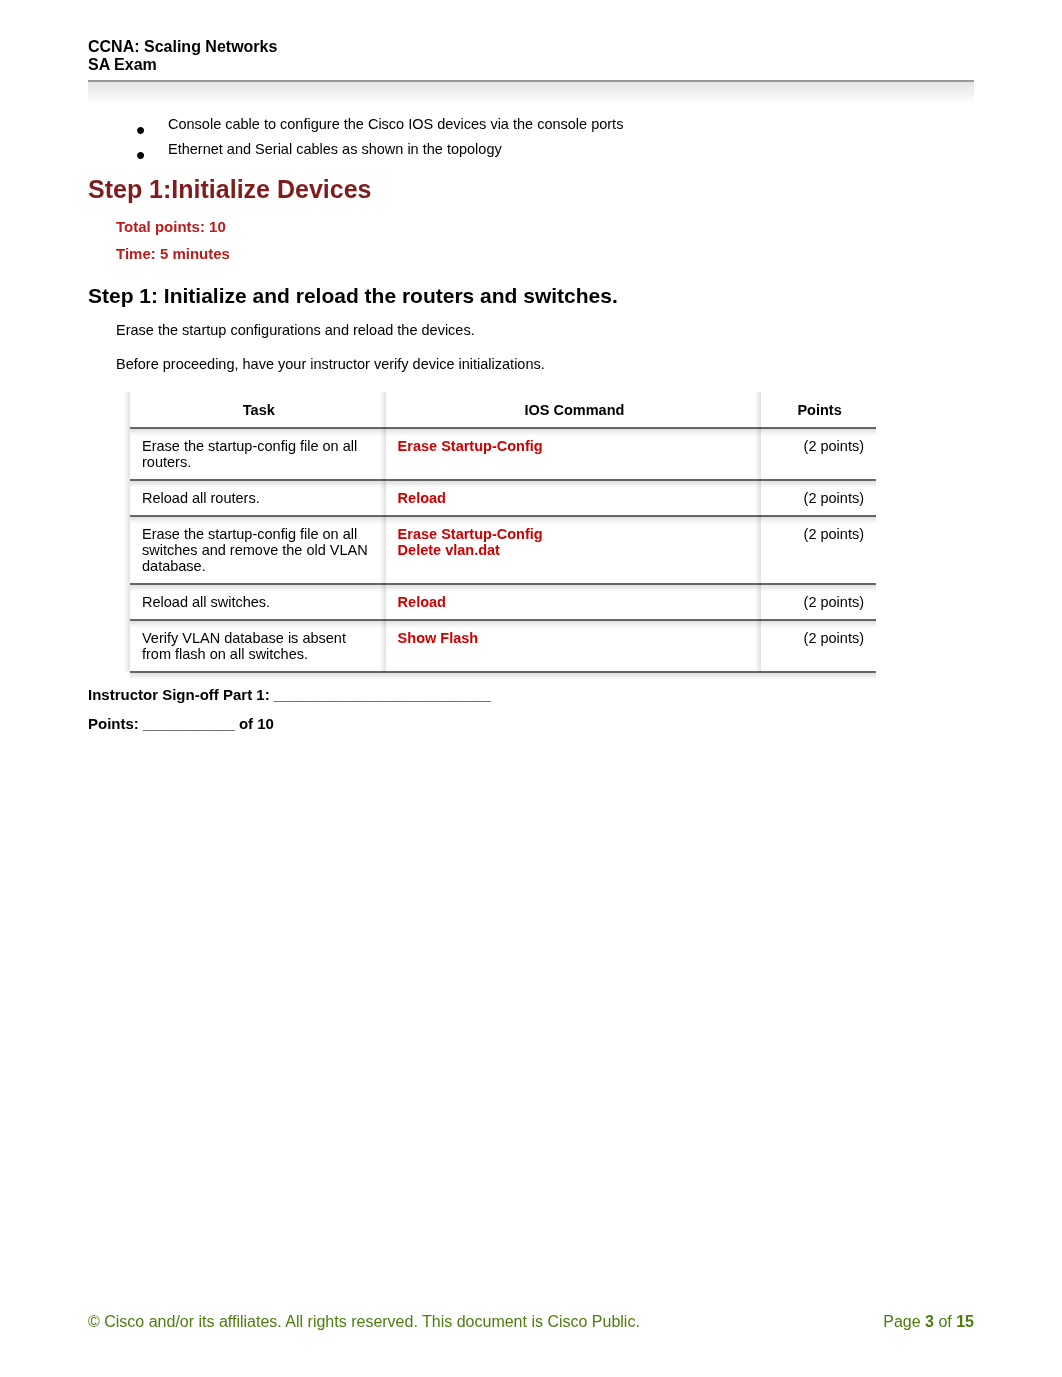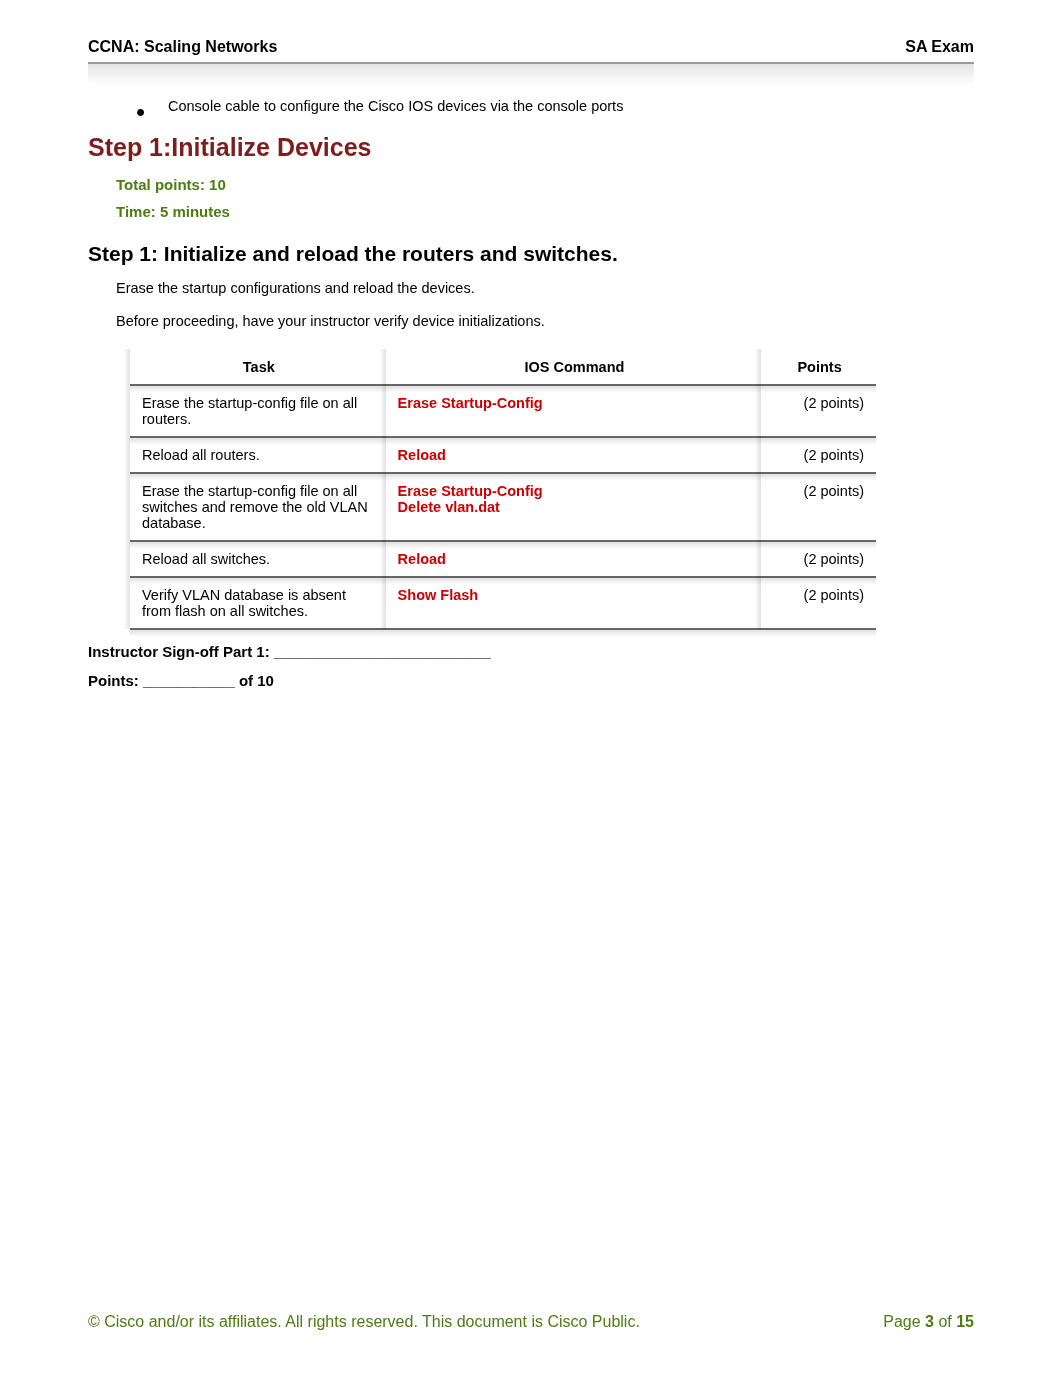--- a/index.html
+++ b/index.html
@@ -14,20 +14,21 @@
     padding: 38px 88px 40px 88px;
   }
   .header {
     display: flex;
     justify-content: space-between;
     align-items: baseline;
     font-weight: bold;
     font-size: 16px;
     color: #000;
     padding-bottom: 6px;
+    flex-direction: column;
   }
   .header-rule {
     position: relative;
     height: 26px;
     margin-bottom: 6px;
   }
   .header-rule .line {
     height: 2px;
     background: #999;
   }
@@ -63,21 +64,21 @@
     font-weight: bold;
     color: #7f1d1d;
     margin-bottom: 14px;
   }
   .indent {
     padding-left: 28px;
   }
   .sub-bold {
     font-weight: bold;
     font-size: 15px;
-    color: #4d7c0f;
+    color: #b91c1c;
     margin-bottom: 10px;
   }
   .step-label {
     font-weight: bold;
     font-size: 21px;
     color: #000;
     margin-top: 22px;
     margin-bottom: 12px;
   }
   .body-text {
@@ -162,20 +163,21 @@
     <span>CCNA: Scaling Networks</span>
     <span>SA Exam</span>
   </div>
   <div class="header-rule">
     <div class="line"></div>
     <div class="shadow"></div>
   </div>
 
   <ul class="bullets">
     <li>Console cable to configure the Cisco IOS devices via the console ports</li>
+    <li>Ethernet and Serial cables as shown in the topology</li>
   </ul>
 
   <h1 class="step-title">Step 1:Initialize Devices</h1>
 
   <div class="indent">
     <div class="sub-bold">Total points: 10</div>
     <div class="sub-bold">Time: 5 minutes</div>
   </div>
 
   <div class="step-label">Step 1:   Initialize and reload the routers and switches.</div>

